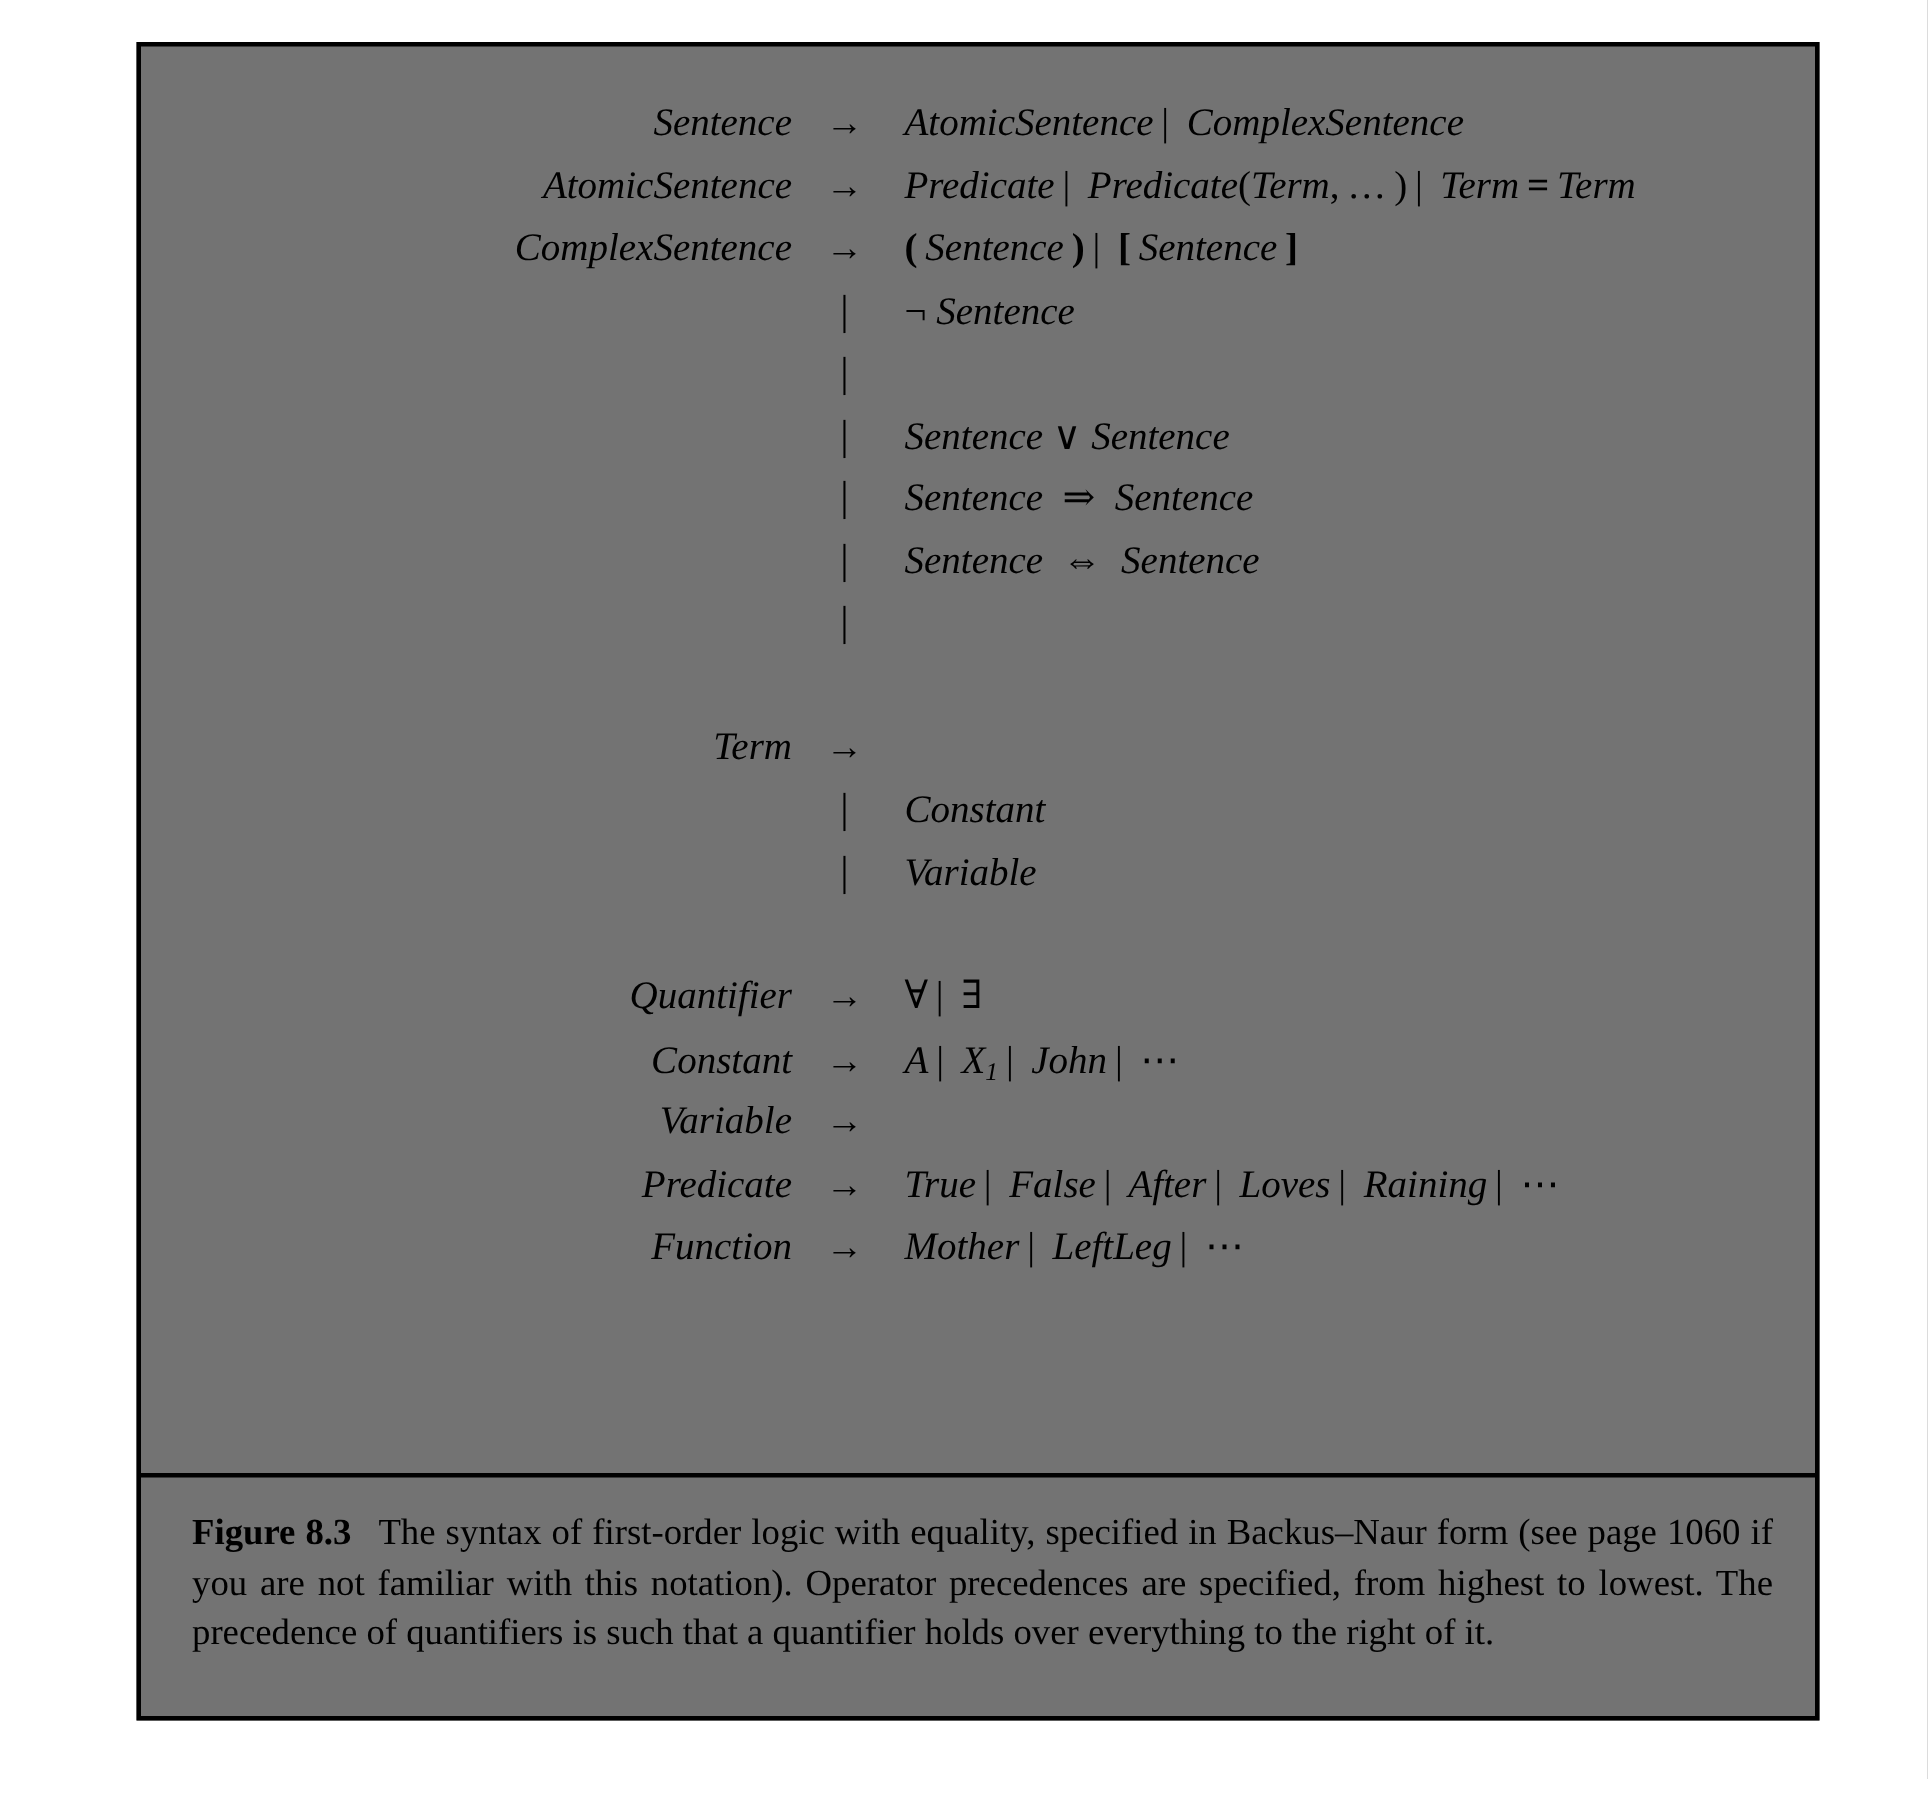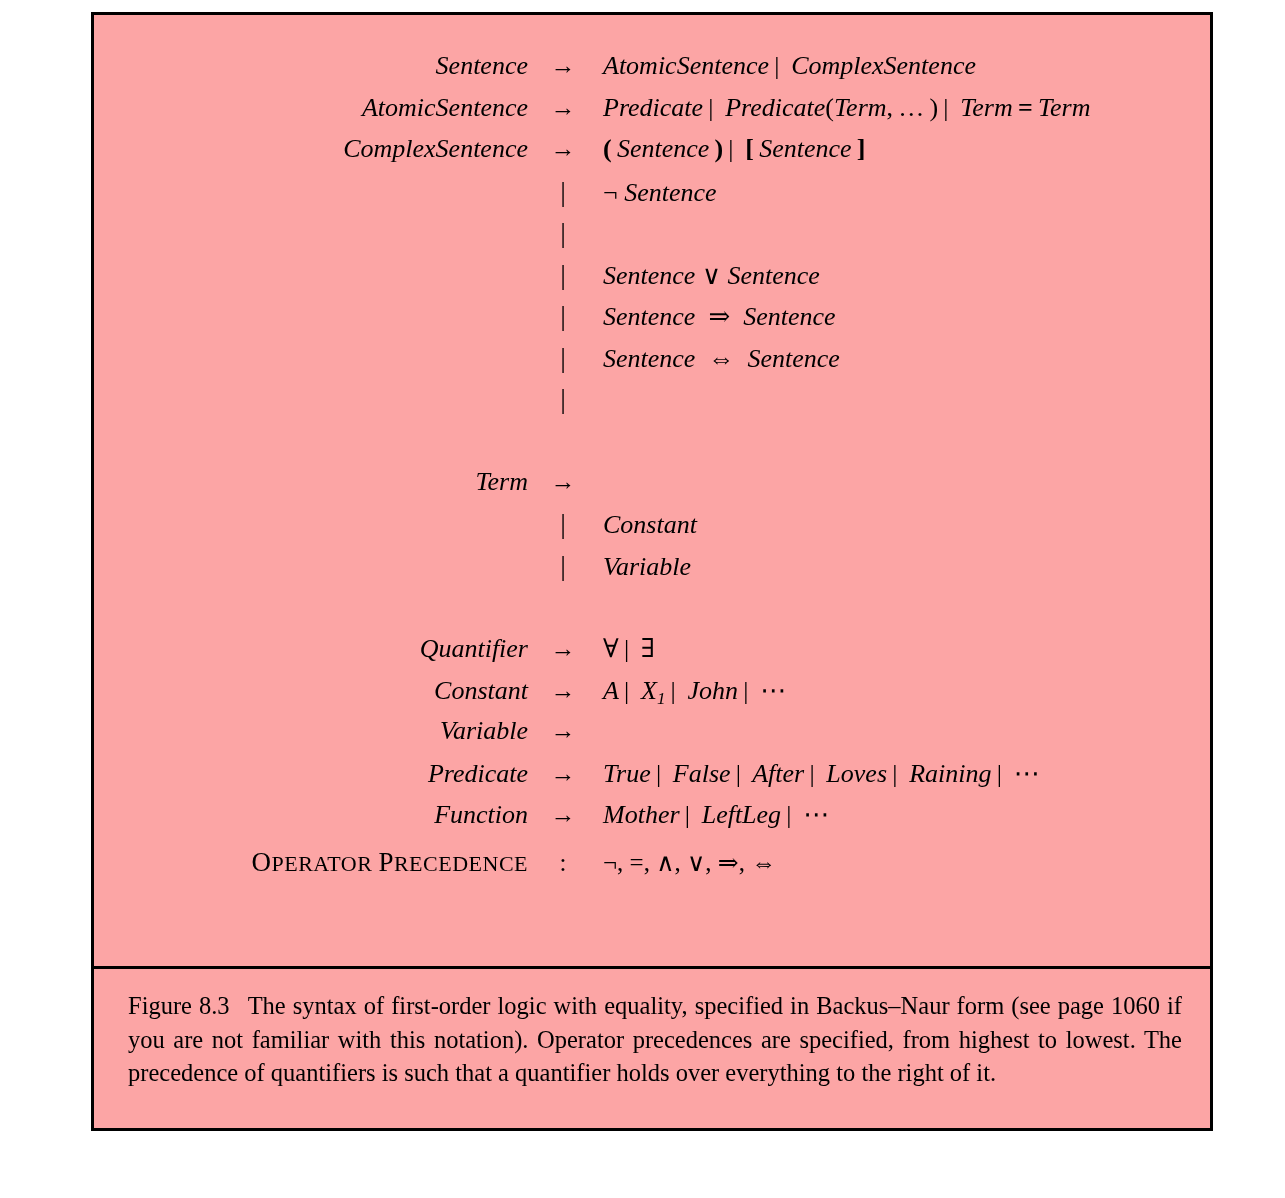--- a/index.html
+++ b/index.html
@@ -14,26 +14,26 @@
     font-family: "Liberation Serif", "DejaVu Serif", serif;
     color: #000000;
     position: relative;
     overflow: hidden;
   }
 
   
   #figure-box {
     position: absolute;
     left: 91px;
-    top: 12px;
+    top: 28px;
     width: 1122px;
     height: 1119px;
     border: 3px solid #000000;
     box-sizing: border-box;
-    background: #fca5a5;
+    background: #737373;
   }
 
   
   #grammar {
     position: absolute;
     left: 0;
     top: 0;
     width: 100%;
     height: 954px;
     box-sizing: border-box;
@@ -133,21 +133,21 @@
     padding: 20px 28px 0 34px;
   }
   #caption-text {
     font-size: 24.5px;
     line-height: 33.5px;
     text-align: justify;
     text-justify: inter-word;
     font-family: "Liberation Serif", "DejaVu Serif", serif;
   }
   #caption-text .figlabel {
-    font-weight: normal;
+    font-weight: bold;
   }
   #caption-text .gap { display: inline-block; width: 18px; }
 </style>
 </head>
 <body>
 
 <div id="figure-box">
 
   <div id="grammar">
     <div id="grammar-inner">
@@ -232,25 +232,20 @@
           <div class="rule-row">
             <div class="lhs">Predicate</div>
             <div class="arrow">→</div>
             <div class="rhs">True<span class="bar"> | </span> False<span class="bar"> | </span> After<span class="bar"> | </span> Loves<span class="bar"> | </span> Raining<span class="bar"> | </span> <span class="up">⋯</span></div>
           </div>
           <div class="rule-row">
             <div class="lhs">Function</div>
             <div class="arrow">→</div>
             <div class="rhs">Mother<span class="bar"> | </span> LeftLeg<span class="bar"> | </span> <span class="up">⋯</span></div>
           </div>
-        </div>
-        <div class="prec-row">
-          <div class="prec-label"><span class="cap">O</span>PERATOR <span class="cap">P</span>RECEDENCE</div>
-          <div class="prec-colon">:</div>
-          <div class="prec-ops">¬, =, ∧, ∨, ⇒, ⇔</div>
         </div>
       </div>
   </div>
 
   <div id="caption">
     <div id="caption-text">
       <span class="figlabel">Figure 8.3</span><span class="gap"></span><span>The syntax of first-order logic with equality, specified in Backus–Naur form (see page 1060 if you are not familiar with this notation). Operator precedences are specified, from highest to lowest. The precedence of quantifiers is such that a quantifier holds over everything to the right of it.</span>
     </div>
   </div>
 

